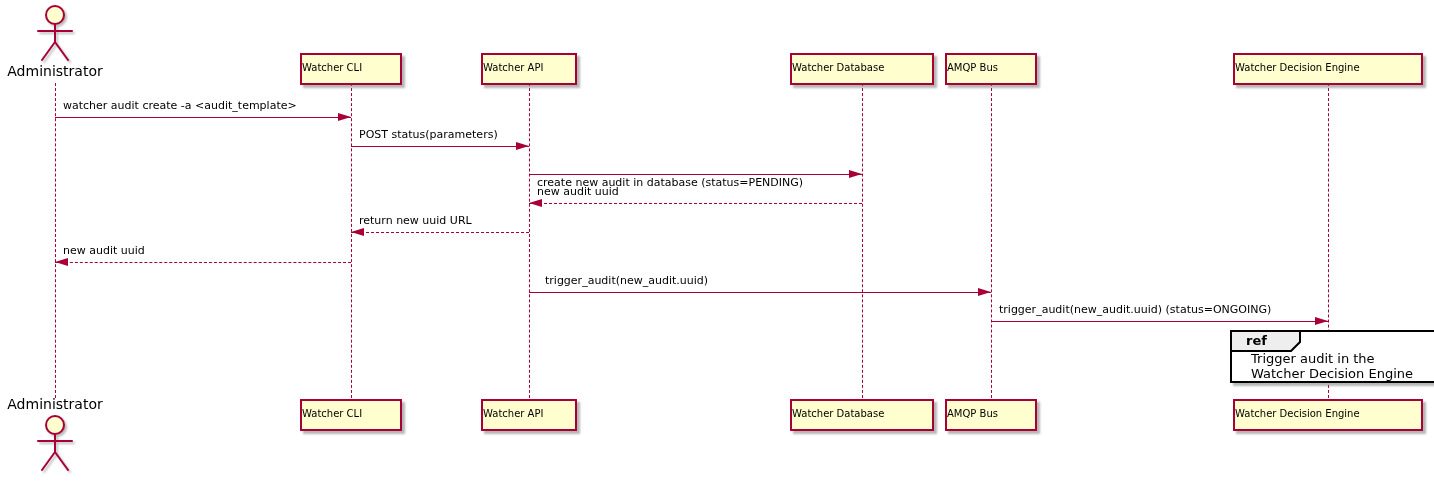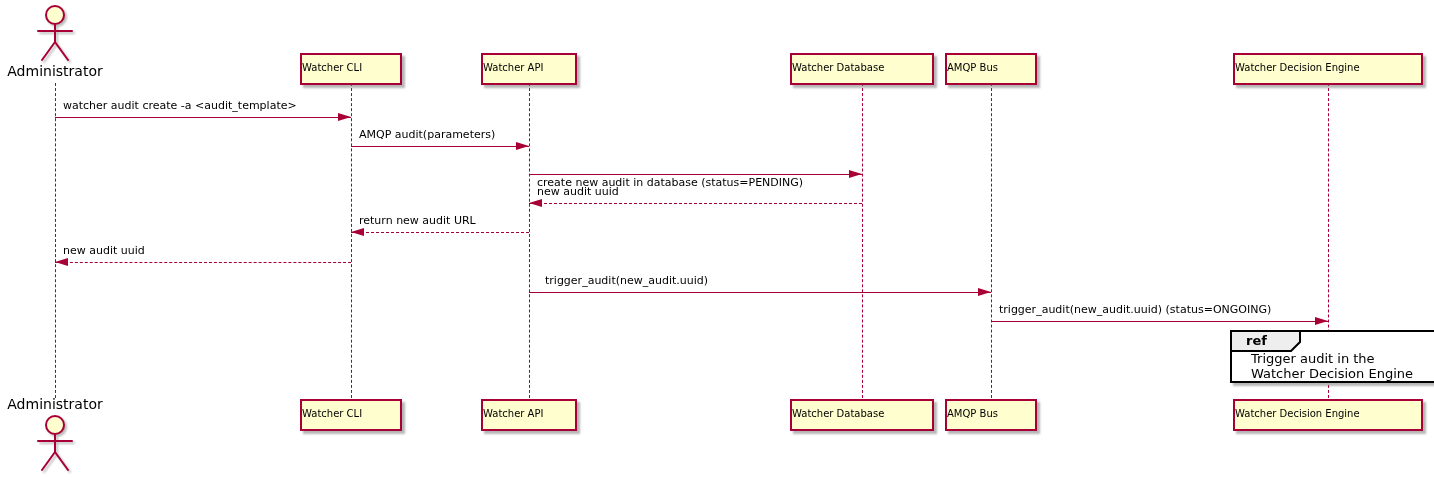--- a/index.html
+++ b/index.html
@@ -93,30 +93,30 @@
       <div class="pbox" style="left: 945px; top: 399px; width: 92px;">AMQP Bus</div>
       <div class="pbox" style="left: 1233px; top: 53px; width: 190px;">Watcher Decision Engine</div>
       <div class="pbox" style="left: 1233px; top: 399px; width: 190px;">Watcher Decision Engine</div>
     </div>
   <div id="layer-messages">
       <div class="msg-line solid" style="left: 55px; top: 117px; width: 296px;"></div>
       <div class="arrowhead right" style="left: 338px; top: 113px;"></div>
       <div class="msg-label" style="left: 63px; top: 97px;">watcher audit create -a &lt;audit_template&gt;</div>
       <div class="msg-line solid" style="left: 351px; top: 146px; width: 178px;"></div>
       <div class="arrowhead right" style="left: 516px; top: 142px;"></div>
-      <div class="msg-label" style="left: 359px; top: 126px;">AMQP audit(parameters)</div>
+      <div class="msg-label" style="left: 359px; top: 126px;">POST status(parameters)</div>
       <div class="msg-line solid" style="left: 529px; top: 174px; width: 333px;"></div>
       <div class="arrowhead right" style="left: 849px; top: 170px;"></div>
       <div class="msg-label" style="left: 537px; top: 154px; margin-top: 20px;">create new audit in database (status=PENDING)</div>
       <div class="msg-line dashed" style="left: 529px; top: 203px; width: 333px;"></div>
       <div class="arrowhead left" style="left: 529px; top: 199px;"></div>
       <div class="msg-label" style="left: 537px; top: 183px;">new audit uuid</div>
       <div class="msg-line dashed" style="left: 351px; top: 232px; width: 178px;"></div>
       <div class="arrowhead left" style="left: 351px; top: 228px;"></div>
-      <div class="msg-label" style="left: 359px; top: 212px;">return new audit URL</div>
+      <div class="msg-label" style="left: 359px; top: 212px;">return new uuid URL</div>
       <div class="msg-line dashed" style="left: 55px; top: 262px; width: 296px;"></div>
       <div class="arrowhead left" style="left: 55px; top: 258px;"></div>
       <div class="msg-label" style="left: 63px; top: 242px;">new audit uuid</div>
       <div class="msg-line solid" style="left: 529px; top: 292px; width: 462px;"></div>
       <div class="arrowhead right" style="left: 978px; top: 288px;"></div>
       <div class="msg-label" style="left: 537px; top: 272px; margin-left: 8px;">trigger_audit(new_audit.uuid)</div>
       <div class="msg-line solid" style="left: 991px; top: 321px; width: 337px;"></div>
       <div class="arrowhead right" style="left: 1315px; top: 317px;"></div>
       <div class="msg-label" style="left: 999px; top: 301px;">trigger_audit(new_audit.uuid) (status=ONGOING)</div>
     </div>

